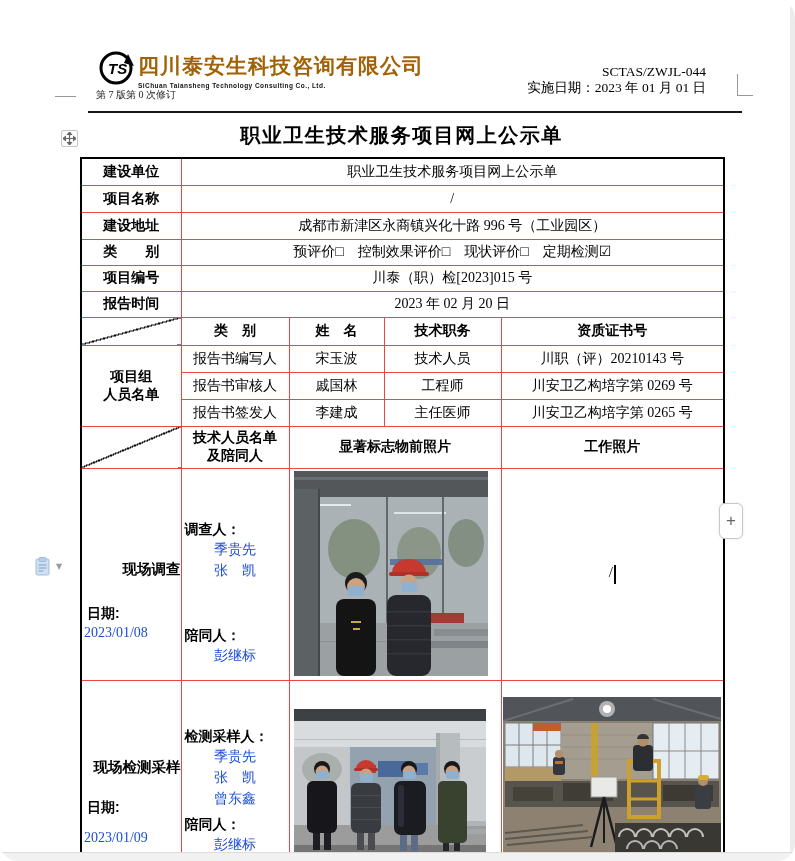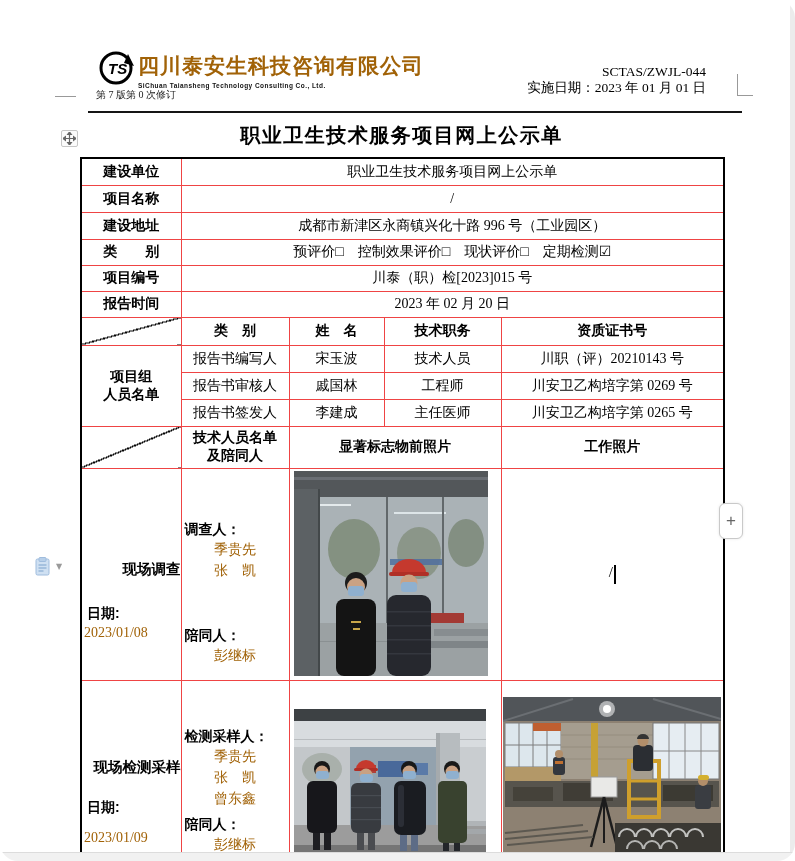--- a/index.html
+++ b/index.html
@@ -24,21 +24,21 @@
   .head-rule { position:absolute; left:88px; top:111px; width:654px; border-top:2px solid #151515; }
   .doc-title { position:absolute; left:80px; top:122px; width:643px; text-align:center;
                font-size:20px; font-weight:bold; letter-spacing:1.5px; }
   
   table.form { position:absolute; left:80px; top:157px; border-collapse:collapse; table-layout:fixed;
                background:#fff; border:2px solid #000; }
   table.form td { border:1px solid #ef4444; font-size:14px; text-align:center; vertical-align:middle;
                   padding:0; overflow:hidden; }
   .lbl { font-family:"Liberation Sans","DejaVu Sans",sans-serif; font-weight:bold; font-size:14px; }
   .val { font-size:14px; }
-  .red { color:#a16207; }
+  .red { color:#1d4ed8; }
   .diag { background-image:linear-gradient(to bottom right,
             transparent calc(50% - .7px), #000 calc(50% - .7px),
             #000 calc(50% + .7px), transparent calc(50% + .7px)); }
   tr.h27 { height:27px; } tr.h26 { height:26px; } tr.h28 { height:28px; }
   tr.h42 { height:42px; } tr.h212 { height:212px; } tr.h182 { height:182px; }
   
   td.scene-cell { vertical-align:top; }
   .scene-label { font-family:"Liberation Sans","DejaVu Sans",sans-serif; font-weight:bold;
                  font-size:14.5px; text-align:right; }
   .date-label  { font-family:"Liberation Sans","DejaVu Sans",sans-serif; font-weight:bold;

